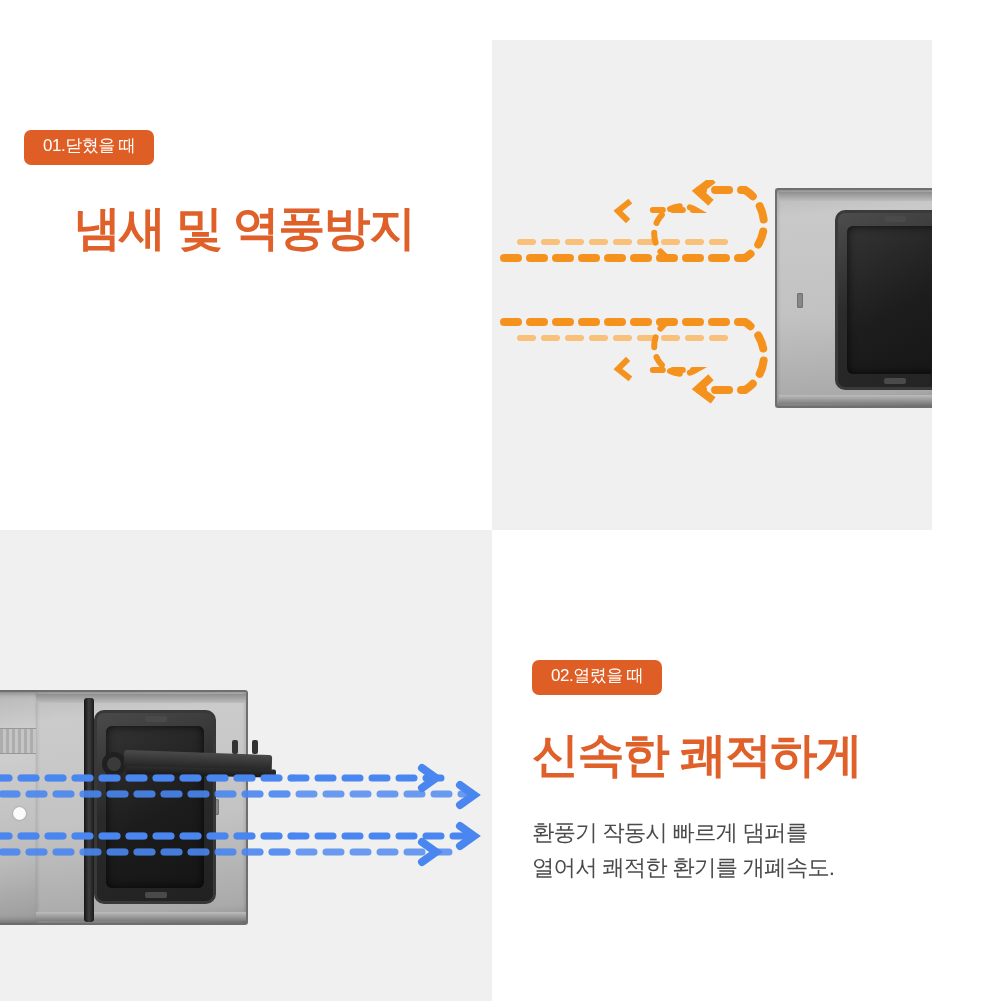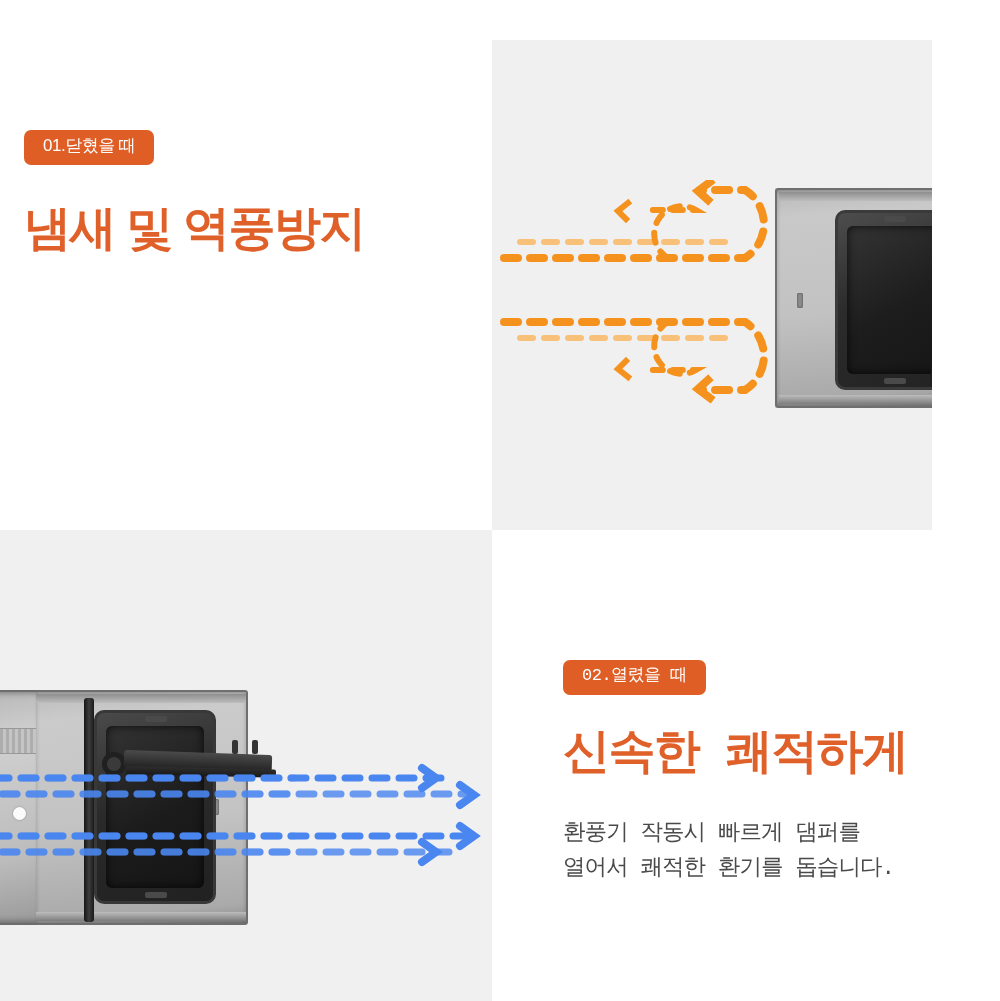--- a/index.html
+++ b/index.html
@@ -14,21 +14,21 @@
   
   .quad { position:absolute; }
   #quad-tl { left:0;   top:0;   width:492px; height:490px; background:#ffffff; }
   #quad-tr { left:492px; top:0; width:508px; height:490px; background:#f0f0f0; }
   #quad-bl { left:0;   top:490px; width:492px; height:511px; background:#f0f0f0; }
   #quad-br { left:492px; top:490px; width:508px; height:511px; background:#ffffff; }
 
   
   .textblock { position:absolute; z-index:30; }
   #block-01 { left:24px; top:90px; width:440px; }
-  #block-02 { left:563px; top:620px; width:430px;font-family:Liberation Mono, monospace; }
+  #block-02 { left:532px; top:620px; width:430px; }
 
   .badge {
     display:inline-block;
     background:#DE5E26;
     color:#ffffff;
     font-size:17px;
     font-weight:500;
     letter-spacing:-0.5px;
     padding:7px 19px 9px 19px;
     border-radius:7px;
@@ -37,21 +37,21 @@
   }
 
   .headline {
     color:#E0602A;
     font-size:47px;
     font-weight:bold;
     letter-spacing:-1.6px;
     line-height:1.12;
     white-space:nowrap;
   }
-  #headline-01 { margin-top:37px; }
+  #headline-01 { margin-top:37px;text-align:center; }
   #headline-02 { margin-top:34px; }
 
   .bodytext {
     color:#4a4a4a;
     font-size:22.5px;
     font-weight:400;
     letter-spacing:-0.9px;
     line-height:1.52;
     white-space:pre-line;
   }
@@ -327,16 +327,16 @@
     <path d="M0 18 H300" stroke="#4A86EF" stroke-width="7" stroke-linecap="round" stroke-dasharray="15 12" fill="none"></path>
     <path d="M8 34 H300" stroke="#4A86EF" stroke-width="7" stroke-linecap="round" stroke-dasharray="15 12" fill="none"></path>
     <path d="M0 76 H300" stroke="#4A86EF" stroke-width="7" stroke-linecap="round" stroke-dasharray="15 12" fill="none"></path>
     <path d="M8 92 H300" stroke="#4A86EF" stroke-width="7" stroke-linecap="round" stroke-dasharray="15 12" fill="none"></path>
   </svg>
 
   <div class="textblock" id="block-02">
     <div class="badge">02.열렸을 때</div>
     <div class="headline" id="headline-02">신속한 쾌적하게</div>
     <div class="bodytext" id="body-02">환풍기 작동시 빠르게 댐퍼를
-열어서 쾌적한 환기를 돕습니다.</div>
+열어서 쾌적한 환기를 개폐속도.</div>
   </div>
 
 </div>
 
 </body></html>

